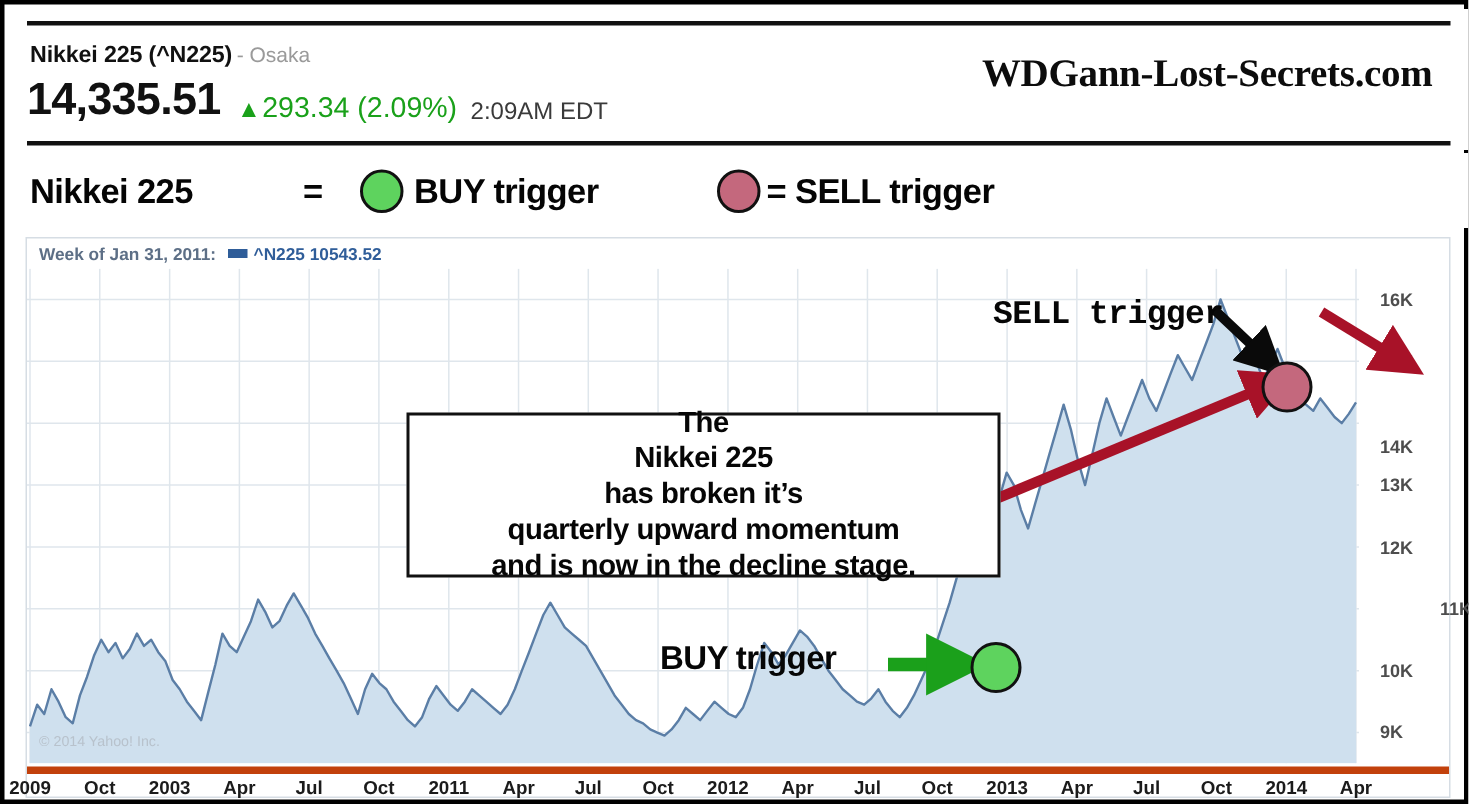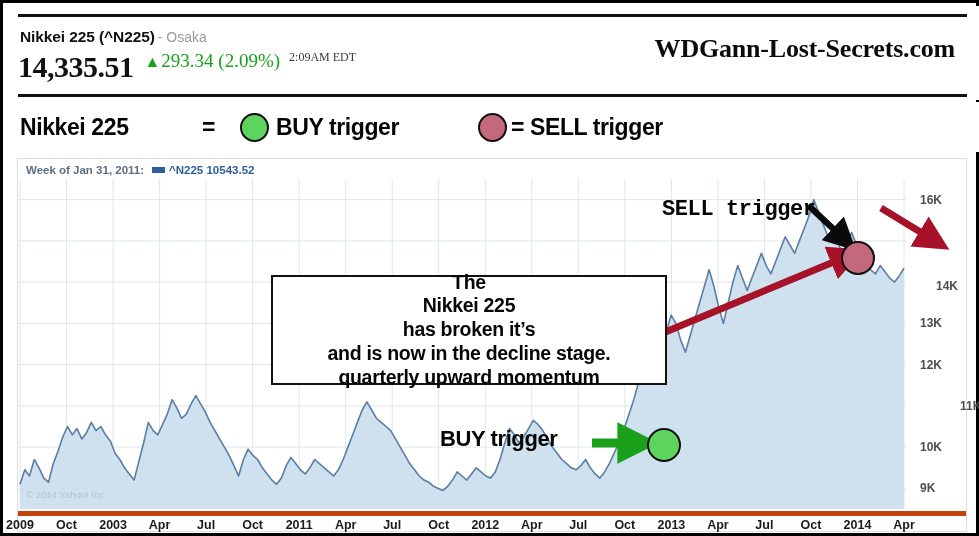--- a/index.html
+++ b/index.html
@@ -29,33 +29,33 @@
     position:absolute;left:14px;top:22px;white-space:nowrap;
   }
   .quote-name{
     font-size:15.5px;font-weight:bold;color:#111;letter-spacing:-0.1px;
   }
   .quote-exch{
     font-size:14px;color:#9a9a9a;font-weight:normal;margin-left:3px;
   }
   .quote-price-row{
     position:absolute;left:12px;top:44px;white-space:nowrap;
-    display:flex;align-items:flex-start;font-family:Liberation Serif, serif;
+    display:flex;align-items:flex-end;
   }
   .quote-price{
     font-size:30px;font-weight:bold;color:#111;letter-spacing:-0.5px;
   }
   .quote-change{
     font-size:19px;color:#1aa11a;margin-left:11px;font-weight:normal;
   }
   .up-arrow{
     display:inline-block;color:#1aa11a;font-size:16px;margin-right:1px;
   }
   .quote-time{
-    font-size:12px;color:#3a3a3a;margin-left:9px;
+    font-size:16px;color:#3a3a3a;margin-left:9px;
   }
   .brand{
     position:absolute;right:24px;top:28px;
     font-family:"Liberation Serif", serif;
     font-size:26px;font-weight:bold;color:#0c0c0c;letter-spacing:-0.2px;
     white-space:nowrap;
   }
 
   
   .legend-band{
@@ -225,21 +225,21 @@
           <line x1="839.5" y1="0" x2="839.5" y2="330" stroke="#dfe6ec" stroke-width="1"></line>
           <line x1="886.0" y1="0" x2="886.0" y2="330" stroke="#dfe6ec" stroke-width="1"></line>
           <polygon points="2.0,330 2.0,305.3 6.8,290.8 11.5,297.0 16.3,280.5 21.0,288.8 25.8,299.1 30.5,303.2 35.3,284.6 40.0,272.3 44.8,257.8 49.5,247.5 54.3,255.8 59.0,249.6 63.8,259.9 68.5,253.7 73.3,243.4 78.0,251.6 82.8,247.5 87.5,255.8 92.3,261.9 97.1,274.3 101.8,280.5 106.6,288.8 111.3,294.9 116.1,301.1 120.8,282.6 125.6,264.0 130.3,243.4 135.1,251.6 139.8,255.8 144.6,245.4 149.3,235.1 154.1,220.7 158.8,228.9 163.6,239.3 168.3,235.1 173.1,224.8 177.8,216.6 182.6,224.8 187.4,233.1 192.1,243.4 196.9,251.6 201.6,259.9 206.4,268.1 211.1,276.4 215.9,286.7 220.6,297.0 225.4,280.5 230.1,270.2 234.9,276.4 239.6,280.5 244.4,288.8 249.1,294.9 253.9,301.1 258.6,305.3 263.4,299.1 268.2,286.7 272.9,278.4 277.7,284.6 282.4,290.8 287.2,294.9 291.9,288.8 296.7,280.5 301.4,284.6 306.2,288.8 310.9,292.9 315.7,297.0 320.4,290.8 325.2,280.5 329.9,268.1 334.7,255.8 339.4,243.4 344.2,231.0 348.9,222.8 353.7,231.0 358.5,239.3 363.2,243.4 368.0,247.5 372.7,251.6 377.5,259.9 382.2,268.1 387.0,276.4 391.7,284.6 396.5,290.8 401.2,297.0 406.0,301.1 410.7,303.2 415.5,307.3 420.2,309.4 425.0,311.4 429.7,307.3 434.5,301.1 439.2,292.9 444.0,297.0 448.8,301.1 453.5,294.9 458.3,288.8 463.0,292.9 467.8,297.0 472.5,299.1 477.3,292.9 482.0,280.5 486.8,264.0 491.5,249.6 496.3,255.8 501.0,264.0 505.8,257.8 510.5,249.6 515.3,241.3 520.0,245.4 524.8,251.6 529.5,259.9 534.3,268.1 539.1,274.3 543.8,280.5 548.6,284.6 553.3,288.8 558.1,290.8 562.8,286.7 567.6,280.5 572.3,288.8 577.1,294.9 581.8,299.1 586.6,292.9 591.3,284.6 596.1,274.3 600.8,264.0 605.6,251.6 610.3,237.2 615.1,222.8 619.8,206.3 624.6,189.8 629.4,169.1 634.1,177.4 638.9,185.6 643.6,169.1 648.4,152.6 653.1,136.1 657.9,144.4 662.6,160.9 667.4,173.3 672.1,156.8 676.9,140.3 681.6,123.8 686.4,107.2 691.1,90.8 695.9,107.2 700.6,127.9 705.4,144.4 710.2,123.8 714.9,103.1 719.7,86.6 724.4,99.0 729.2,111.4 733.9,99.0 738.7,86.6 743.4,74.3 748.2,86.6 752.9,94.9 757.7,82.5 762.4,70.1 767.2,57.8 771.9,66.0 776.7,74.3 781.4,61.9 786.2,49.5 790.9,37.1 795.7,20.6 800.5,33.0 805.2,45.4 810.0,57.8 814.7,49.5 819.5,61.9 824.2,74.3 829.0,63.9 833.7,53.6 838.5,66.0 843.2,78.4 848.0,86.6 852.7,90.8 857.5,94.9 862.2,86.6 867.0,92.8 871.7,99.0 876.5,103.1 881.2,96.9 886.0,89.3 886.0,330" fill="#cfe0ee"></polygon>
           <polyline points="2.0,305.3 6.8,290.8 11.5,297.0 16.3,280.5 21.0,288.8 25.8,299.1 30.5,303.2 35.3,284.6 40.0,272.3 44.8,257.8 49.5,247.5 54.3,255.8 59.0,249.6 63.8,259.9 68.5,253.7 73.3,243.4 78.0,251.6 82.8,247.5 87.5,255.8 92.3,261.9 97.1,274.3 101.8,280.5 106.6,288.8 111.3,294.9 116.1,301.1 120.8,282.6 125.6,264.0 130.3,243.4 135.1,251.6 139.8,255.8 144.6,245.4 149.3,235.1 154.1,220.7 158.8,228.9 163.6,239.3 168.3,235.1 173.1,224.8 177.8,216.6 182.6,224.8 187.4,233.1 192.1,243.4 196.9,251.6 201.6,259.9 206.4,268.1 211.1,276.4 215.9,286.7 220.6,297.0 225.4,280.5 230.1,270.2 234.9,276.4 239.6,280.5 244.4,288.8 249.1,294.9 253.9,301.1 258.6,305.3 263.4,299.1 268.2,286.7 272.9,278.4 277.7,284.6 282.4,290.8 287.2,294.9 291.9,288.8 296.7,280.5 301.4,284.6 306.2,288.8 310.9,292.9 315.7,297.0 320.4,290.8 325.2,280.5 329.9,268.1 334.7,255.8 339.4,243.4 344.2,231.0 348.9,222.8 353.7,231.0 358.5,239.3 363.2,243.4 368.0,247.5 372.7,251.6 377.5,259.9 382.2,268.1 387.0,276.4 391.7,284.6 396.5,290.8 401.2,297.0 406.0,301.1 410.7,303.2 415.5,307.3 420.2,309.4 425.0,311.4 429.7,307.3 434.5,301.1 439.2,292.9 444.0,297.0 448.8,301.1 453.5,294.9 458.3,288.8 463.0,292.9 467.8,297.0 472.5,299.1 477.3,292.9 482.0,280.5 486.8,264.0 491.5,249.6 496.3,255.8 501.0,264.0 505.8,257.8 510.5,249.6 515.3,241.3 520.0,245.4 524.8,251.6 529.5,259.9 534.3,268.1 539.1,274.3 543.8,280.5 548.6,284.6 553.3,288.8 558.1,290.8 562.8,286.7 567.6,280.5 572.3,288.8 577.1,294.9 581.8,299.1 586.6,292.9 591.3,284.6 596.1,274.3 600.8,264.0 605.6,251.6 610.3,237.2 615.1,222.8 619.8,206.3 624.6,189.8 629.4,169.1 634.1,177.4 638.9,185.6 643.6,169.1 648.4,152.6 653.1,136.1 657.9,144.4 662.6,160.9 667.4,173.3 672.1,156.8 676.9,140.3 681.6,123.8 686.4,107.2 691.1,90.8 695.9,107.2 700.6,127.9 705.4,144.4 710.2,123.8 714.9,103.1 719.7,86.6 724.4,99.0 729.2,111.4 733.9,99.0 738.7,86.6 743.4,74.3 748.2,86.6 752.9,94.9 757.7,82.5 762.4,70.1 767.2,57.8 771.9,66.0 776.7,74.3 781.4,61.9 786.2,49.5 790.9,37.1 795.7,20.6 800.5,33.0 805.2,45.4 810.0,57.8 814.7,49.5 819.5,61.9 824.2,74.3 829.0,63.9 833.7,53.6 838.5,66.0 843.2,78.4 848.0,86.6 852.7,90.8 857.5,94.9 862.2,86.6 867.0,92.8 871.7,99.0 876.5,103.1 881.2,96.9 886.0,89.3" fill="none" stroke="#5b7ea6" stroke-width="1.6" stroke-linejoin="round"></polyline>
         </svg>
     </div>
 
     <div class="yaxis">
         <div class="ytick" style="top: 20.6px;">16K</div>
         <div class="ytick" style="top: 61.9px;">15K</div>
-        <div class="ytick" style="top: 107px; margin-left: 16px;">14K</div>
+        <div class="ytick" style="top: 119px;">14K</div>
         <div class="ytick" style="top: 144.4px;">13K</div>
         <div class="ytick" style="top: 185.6px;">12K</div>
         <div class="ytick" style="top: 226.9px; margin-left: 40px;">11K</div>
         <div class="ytick" style="top: 268.1px;">10K</div>
         <div class="ytick" style="top: 309.4px;">9K</div>
       </div>
     <div class="xaxis">
         <div class="xtick" style="left: 2px;">2009</div>
         <div class="xtick" style="left: 48.5px;">Oct</div>
         <div class="xtick" style="left: 95.1px;">2003</div>
@@ -288,17 +288,17 @@
   </svg>
 
   <div class="lbl-sell">SELL trigger</div>
   <div class="lbl-buy">BUY trigger</div>
 
   <div class="dot dot-buy-chart" style="background: rgb(94, 211, 94);"></div>
   <div class="dot dot-sell-chart" style="background: rgb(196, 104, 125);"></div>
 
   <div class="callout">
     <span><span>The </span><b>Nikkei 225</b><span> has broken it’s</span></span>
+    <span>quarterly upward momentum</span>
     <span>and is now in the decline stage.</span>
-    <span>quarterly upward momentum</span>
   </div>
 
 </div>
 
 </body></html>

